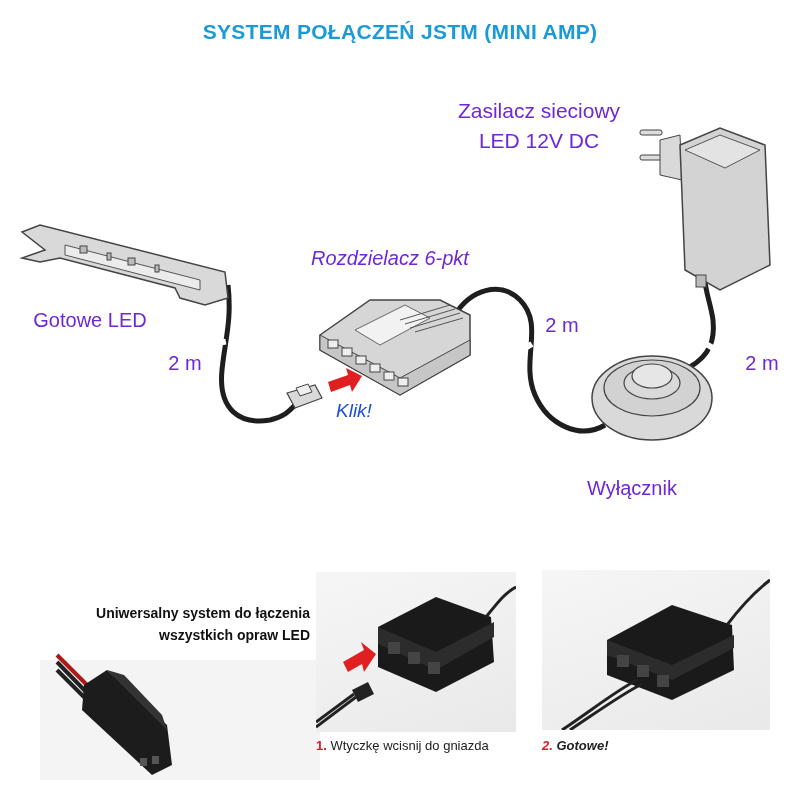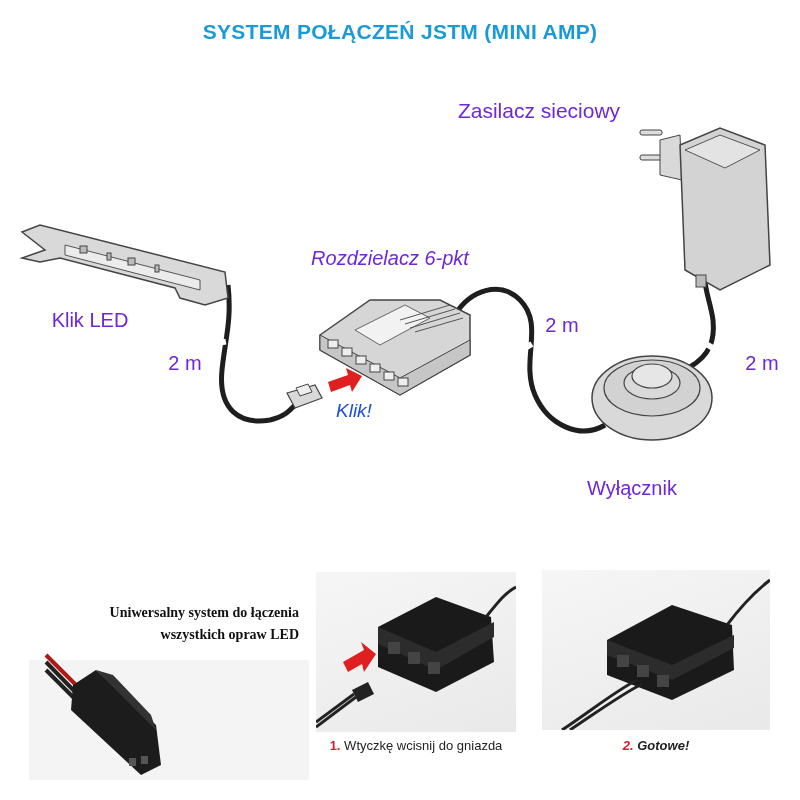--- a/index.html
+++ b/index.html
@@ -2,21 +2,21 @@
 <html><head>
 <meta charset="utf-8">
 <style>
   html,body{margin:0;padding:0;background:#fff;}
   body{width:800px;height:800px;position:relative;overflow:hidden;font-family:"Liberation Sans","DejaVu Sans",sans-serif;}
   .abs{position:absolute;}
   .title{left:0;top:20px;width:800px;text-align:center;color:#1a9ad6;font-weight:bold;font-size:21px;letter-spacing:0.3px;}
   .lbl{color:#6d28d9;font-size:20px;text-align:center;line-height:1.45;}
   .red{color:#d2232a;}
   .klik{color:#1d4ed8;font-style:italic;font-size:19px;}
-  .caption{font-size:13px;color:#222;text-align:center;}
+  .caption{font-size:13px;color:#222;}
   .bold{font-weight:bold;}
   .uni{right:0;text-align:right;font-weight:bold;font-size:14px;color:#111;line-height:1.6;}
   svg{position:absolute;left:0;top:0;}
   .photo{background:linear-gradient(160deg,#f6f6f6,#e9e9e9);}
 </style>
 </head>
 <body>
 
 <div class="abs title">SYSTEM POŁĄCZEŃ JSTM (MINI AMP)</div>
 
@@ -78,33 +78,34 @@
     <rect x="640" y="155" width="22" height="5" rx="2" fill="#ddd" stroke="#444"></rect>
     <polygon points="660,140 680,135 682,180 660,175" fill="#d9d9d9" stroke="#444"></polygon>
     <polygon points="680,145 720,128 765,145 770,265 720,290 685,270" fill="#d3d3d3" stroke="#444" stroke-width="1.5"></polygon>
     <polygon points="685,150 720,135 760,150 725,168" fill="#e3e3e3" stroke="#555" stroke-width="1"></polygon>
     <rect x="696" y="275" width="10" height="12" fill="#bbb" stroke="#444"></rect>
   </g>
 </svg>
 
 <div class="abs lbl" style="left:444px;top:96px;width:190px;font-size:21px;">
   <div>Zasilacz sieciowy</div>
+  <div>LED 12V DC</div>
 </div>
 
 <div class="abs lbl" style="left:290px;top:244px;width:200px;font-style:italic;">Rozdzielacz 6-pkt</div>
-<div class="abs lbl" style="left:30px;top:306px;width:120px;">Klik LED</div>
+<div class="abs lbl" style="left:30px;top:306px;width:120px;">Gotowe LED</div>
 <div class="abs lbl" style="left:155px;top:349px;width:60px;">2 m</div>
 <div class="abs lbl" style="left:532px;top:311px;width:60px;">2 m</div>
 <div class="abs lbl" style="left:732px;top:349px;width:60px;">2 m</div>
 <div class="abs klik" style="left:336px;top:400px;">Klik!</div>
 <div class="abs lbl" style="left:562px;top:474px;width:140px;">
   <div>Wyłącznik</div>
 </div>
 
-<div class="abs" style="left:1px;top:590px;width:310px;height:190px;font-family:Liberation Serif, serif;">
+<div class="abs" style="left:12px;top:590px;width:310px;height:190px;">
   <div class="abs uni" style="right:12px;top:12px;">
     <div>Uniwersalny system do łączenia</div>
     <div>wszystkich opraw LED</div>
   </div>
   <svg width="310" height="190">
     <rect x="28" y="70" width="280" height="120" fill="#f4f4f4"></rect>
     <path d="M45,65 L80,100" stroke="#b01818" stroke-width="4"></path>
     <path d="M45,72 L80,108" stroke="#222" stroke-width="4"></path>
     <path d="M45,80 L80,115" stroke="#222" stroke-width="4"></path>
     <polygon points="72,95 95,80 155,135 160,175 140,185 70,120" fill="#1c1c1c"></polygon>

